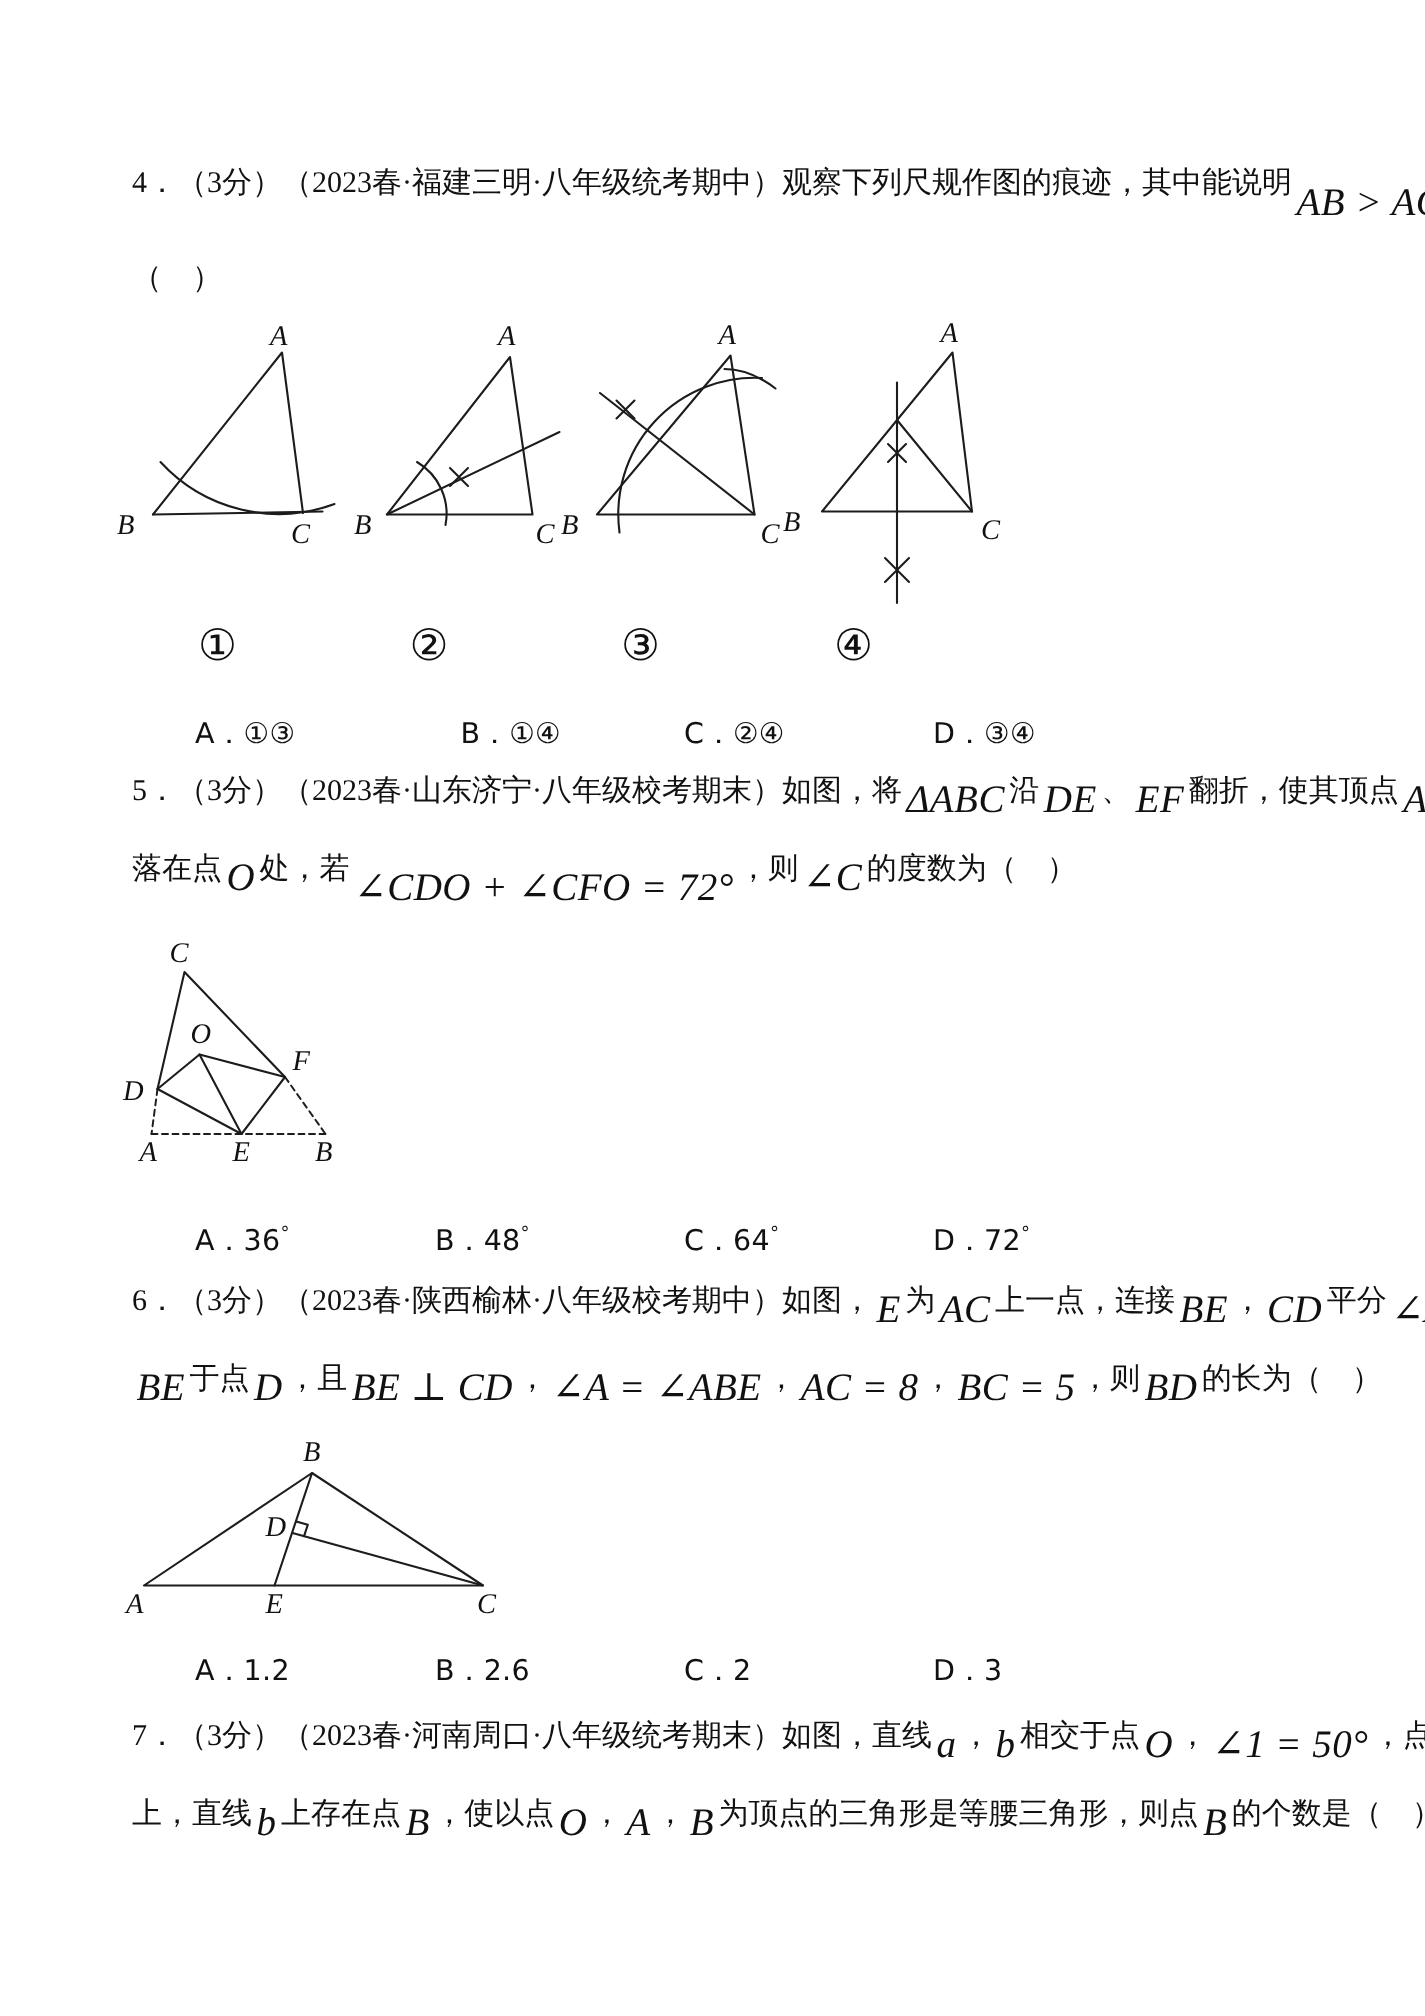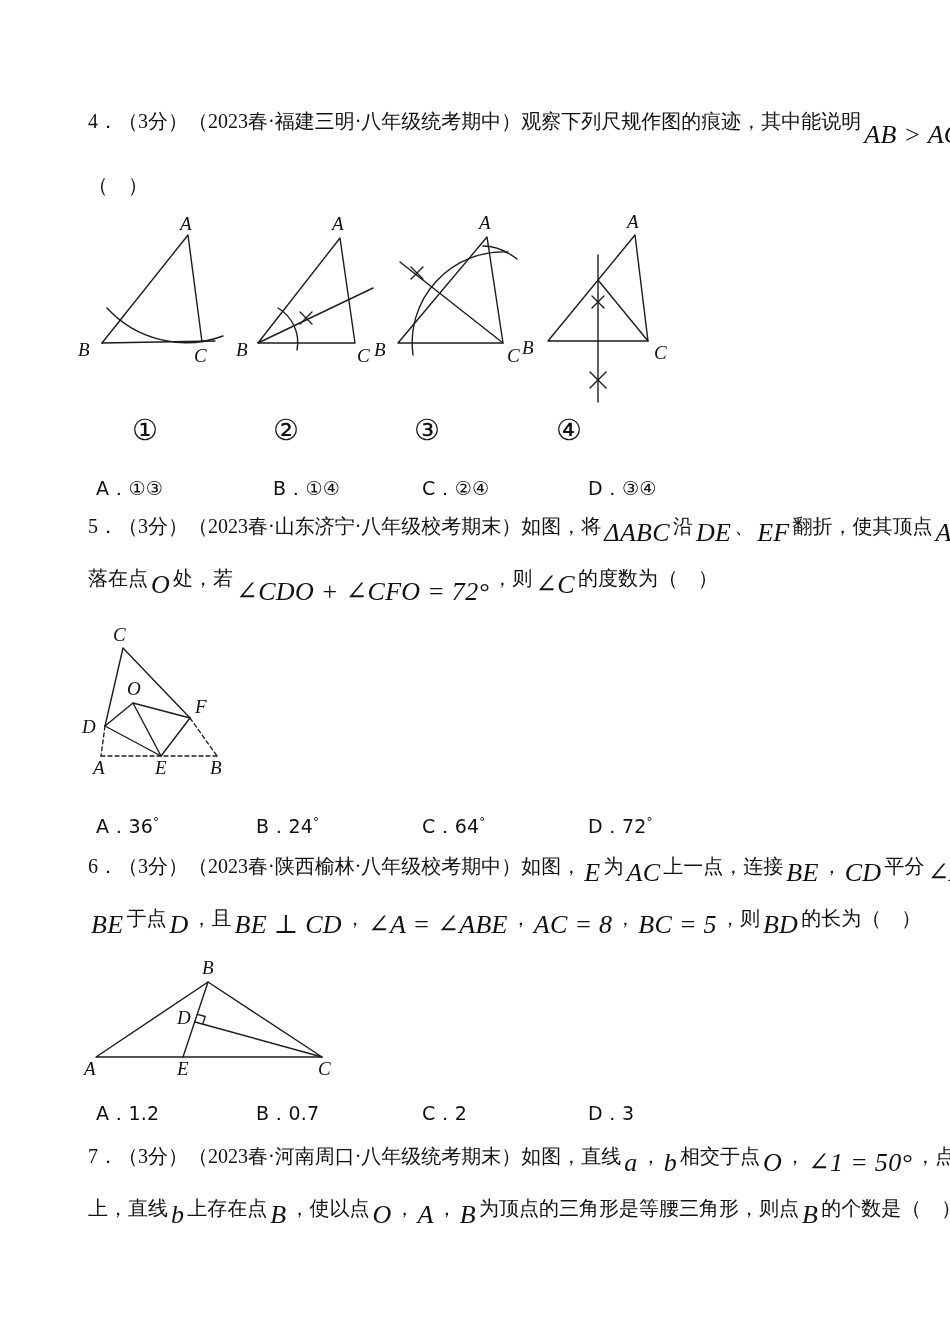--- a/index.html
+++ b/index.html
@@ -12,21 +12,21 @@
     position:absolute;left:88px;font-size:20px;line-height:30px;
     white-space:pre;color:#111;
   }
   .cn{font-style:normal;}
   .m{
     font-style:italic;font-size:26px;position:relative;top:8px;
     margin:0 3px;letter-spacing:0.3px;
   }
   .md{top:15px;}
   .opts{position:absolute;left:0;width:950px;height:30px;font-size:19px;}
-  .opt{position:absolute;white-space:pre;font-family:"DejaVu Sans",sans-serif;letter-spacing:0.2px;color:#111;}
+  .opt{position:absolute;white-space:pre;font-family:"DejaVu Sans",sans-serif;letter-spacing:0.2px;color:#111;margin-left:34px;}
   .opt sup{font-size:12px;line-height:0;}
   .circ{
     position:absolute;top:414px;font-family:"DejaVu Sans",sans-serif;
     font-size:29px;color:#111;line-height:32px;
   }
   svg{position:absolute;overflow:visible;}
   .stroke{fill:none;stroke:#1c1c1c;stroke-width:1.4;stroke-linecap:round;stroke-linejoin:round;}
   .dashed{fill:none;stroke:#1c1c1c;stroke-width:1.3;stroke-dasharray:4 3;stroke-linecap:round;}
   .lbl{
     font-family:"Liberation Serif","DejaVu Serif",serif;font-style:italic;
@@ -112,21 +112,21 @@
     <text class="lbl" x="47" y="83">O</text>
     <text class="lbl" x="2" y="121">D</text>
     <text class="lbl" x="115" y="101">F</text>
     <text class="lbl" x="13" y="162">A</text>
     <text class="lbl" x="75" y="162">E</text>
     <text class="lbl" x="130" y="162">B</text>
   </svg>
 
   <div class="opts" style="top:814px;">
     <span class="opt" style="left:96px;"><span>A．</span><span>36</span><sup>°</sup></span>
-    <span class="opt" style="left:256px;"><span>B．</span><span>24</span><sup>°</sup></span>
+    <span class="opt" style="left:256px;"><span>B．</span><span>48</span><sup>°</sup></span>
     <span class="opt" style="left:422px;"><span>C．</span><span>64</span><sup>°</sup></span>
     <span class="opt" style="left:588px;"><span>D．</span><span>72</span><sup>°</sup></span>
   </div>
 
   <div class="line" style="top:850px;"><span class="cn">6．（3分）（2023春·陕西榆林·八年级校考期中）如图，</span><span class="m">E</span><span class="cn">为</span><span class="m">AC</span><span class="cn">上一点，连接</span><span class="m">BE</span><span class="cn">，</span><span class="m">CD</span><span class="cn">平分</span><span class="m">∠ACB</span></div>
   <div class="line" style="top:902px;"><span class="m">BE</span><span class="cn">于点</span><span class="m">D</span><span class="cn">，且</span><span class="m">BE ⊥ CD</span><span class="cn">，</span><span class="m">∠A = ∠ABE</span><span class="cn">，</span><span class="m">AC = 8</span><span class="cn">，</span><span class="m">BC = 5</span><span class="cn">，则</span><span class="m">BD</span><span class="cn">的长为（　）</span></div>
 
   <svg width="310" height="130" viewBox="0 0 310 130" style="left:80px;top:958px;">
     <path class="stroke" d="M16,99 L128,24 L242,99 L16,99"></path>
     <path class="stroke" d="M128,24 L103,99"></path>
@@ -134,21 +134,21 @@
     <path class="stroke" d="M117.5,56.4 L125.2,58.5 L122.7,66.1"></path>
     <text class="lbl" x="122" y="16">B</text>
     <text class="lbl" x="97" y="66">D</text>
     <text class="lbl" x="4" y="117">A</text>
     <text class="lbl" x="97" y="117">E</text>
     <text class="lbl" x="238" y="117">C</text>
   </svg>
 
   <div class="opts" style="top:1101px;padding-left:32px;">
     <span class="opt" style="left:96px;"><span>A．</span><span>1.2</span></span>
-    <span class="opt" style="left:256px;"><span>B．</span><span>0.7</span></span>
+    <span class="opt" style="left:256px;"><span>B．</span><span>2.6</span></span>
     <span class="opt" style="left:422px;"><span>C．</span><span>2</span></span>
     <span class="opt" style="left:588px;"><span>D．</span><span>3</span></span>
   </div>
 
   <div class="line" style="top:1140px;"><span class="cn">7．（3分）（2023春·河南周口·八年级统考期末）如图，直线</span><span class="m">a</span><span class="cn">，</span><span class="m">b</span><span class="cn">相交于点</span><span class="m">O</span><span class="cn">，</span><span class="m">∠1 = 50°</span><span class="cn">，点</span><span class="m">A</span><span class="cn">在直线</span></div>
   <div class="line" style="top:1192px;"><span class="cn">上，直线</span><span class="m">b</span><span class="cn">上存在点</span><span class="m">B</span><span class="cn">，使以点</span><span class="m">O</span><span class="cn">，</span><span class="m">A</span><span class="cn">，</span><span class="m">B</span><span class="cn">为顶点的三角形是等腰三角形，则点</span><span class="m">B</span><span class="cn">的个数是（　）</span></div>
 
 </div>
 
 </body></html>

